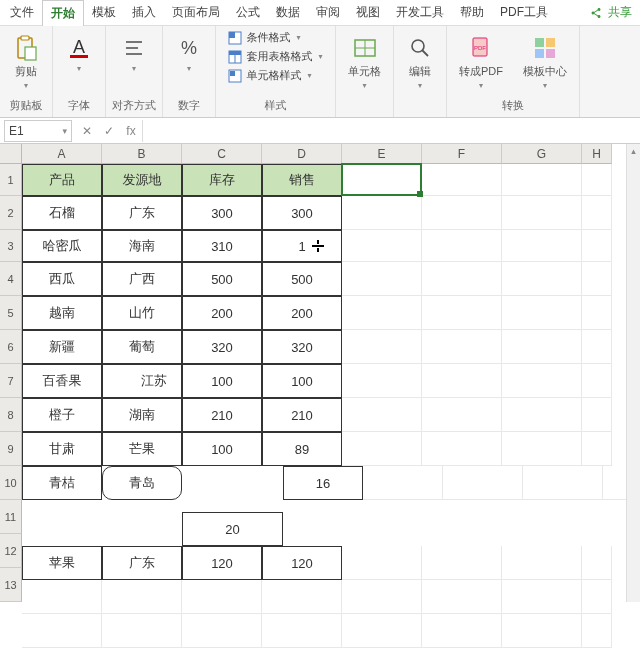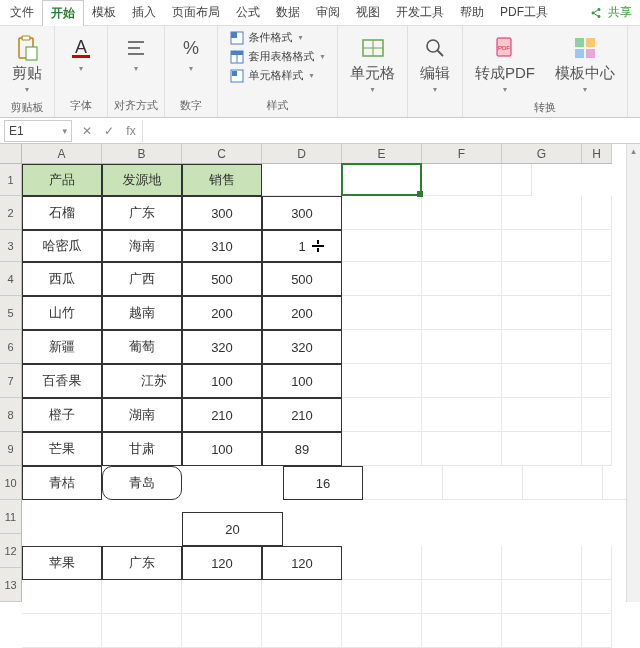--- a/index.html
+++ b/index.html
@@ -12,21 +12,21 @@
 .share-btn { margin-left: auto; color: #3a9c3a; display: flex; align-items: center; gap: 6px; padding: 3px 6px; }
 .share-btn svg { width: 12px; height: 12px; fill: #3a9c3a; }
 
 
 .ribbon { display: flex; background: #f5f5f5; border-bottom: 1px solid #ccc; height: 92px; }
 .ribbon-group { display: flex; flex-direction: column; align-items: center; padding: 4px 6px; border-right: 1px solid #e0e0e0; }
 .ribbon-group-content { display: flex; gap: 8px; flex: 1; align-items: flex-start; }
 .ribbon-group-label { font-size: 11px; color: #666; padding-top: 2px; }
 .big-btn { display: flex; flex-direction: column; align-items: center; gap: 2px; padding: 4px 6px; cursor: pointer; }
 .big-btn .ico { width: 28px; height: 28px; display: flex; align-items: center; justify-content: center; }
-.big-btn .lbl { font-size: 15px; color: #555; }
+.big-btn .lbl { font-size: 11px; color: #555; }
 .big-btn .caret { font-size: 8px; color: #888; }
 .fmt-list { display: flex; flex-direction: column; gap: 4px; justify-content: center; }
 .fmt-item { display: flex; align-items: center; gap: 4px; font-size: 11px; color: #444; cursor: pointer; }
 .fmt-item .sq { width: 14px; height: 14px; }
 
 
 .fbar { display: flex; align-items: center; height: 26px; border-bottom: 1px solid #ccc; background: #fff; }
 .name-box { width: 68px; height: 22px; border: 1px solid #ccc; margin: 0 4px; padding: 0 4px; display: flex; align-items: center; font-size: 12px; background: #fff; }
 .name-box .caret { margin-left: auto; color: #888; font-size: 9px; }
 .fbar-btn { width: 22px; height: 22px; display: flex; align-items: center; justify-content: center; color: #888; cursor: pointer; }
@@ -285,20 +285,21 @@
       <div class="rh" style="height: 34px;">9</div>
       <div class="rh" style="height: 34px;">10</div>
       <div class="rh" style="height: 34px;">11</div>
       <div class="rh" style="height: 34px;">12</div>
       <div class="rh" style="height: 34px;">13</div>
     </div>
     <div class="grid">
       <div class="grow">
         <div class="cell dth b" style="width: 80px; height: 32px;">产品</div>
         <div class="cell dth b" style="width: 80px; height: 32px;">发源地</div>
+        <div class="cell dth b" style="width: 80px; height: 32px;">库存</div>
         <div class="cell dth b" style="width: 80px; height: 32px;">销售</div>
         <div class="cell" style="width: 80px; height: 32px;"></div>
         <div class="cell" style="width: 80px; height: 32px;"></div>
         <div class="cell" style="width: 80px; height: 32px;"></div>
         <div class="cell" style="width: 30px; height: 32px;"></div>
       </div>
       <div class="grow">
         <div class="cell b" style="width: 80px; height: 34px;">石榴</div>
         <div class="cell b" style="width: 80px; height: 34px;">广东</div>
         <div class="cell b" style="width: 80px; height: 34px;">300</div>
@@ -324,22 +325,22 @@
         <div class="cell b" style="width: 80px; height: 34px;">西瓜</div>
         <div class="cell b" style="width: 80px; height: 34px;">广西</div>
         <div class="cell b" style="width: 80px; height: 34px;">500</div>
         <div class="cell b" style="width: 80px; height: 34px;">500</div>
         <div class="cell" style="width: 80px; height: 34px;"></div>
         <div class="cell" style="width: 80px; height: 34px;"></div>
         <div class="cell" style="width: 80px; height: 34px;"></div>
         <div class="cell" style="width: 30px; height: 34px;"></div>
       </div>
       <div class="grow">
+        <div class="cell b" style="width: 80px; height: 34px;">越南</div>
         <div class="cell b" style="width: 80px; height: 34px;">山竹</div>
-        <div class="cell b" style="width: 80px; height: 34px;">越南</div>
         <div class="cell b" style="width: 80px; height: 34px;">200</div>
         <div class="cell b" style="width: 80px; height: 34px;">200</div>
         <div class="cell" style="width: 80px; height: 34px;"></div>
         <div class="cell" style="width: 80px; height: 34px;"></div>
         <div class="cell" style="width: 80px; height: 34px;"></div>
         <div class="cell" style="width: 30px; height: 34px;"></div>
       </div>
       <div class="grow">
         <div class="cell b" style="width: 80px; height: 34px;">新疆</div>
         <div class="cell b" style="width: 80px; height: 34px;">葡萄</div>
@@ -364,22 +365,22 @@
         <div class="cell b" style="width: 80px; height: 34px;">橙子</div>
         <div class="cell b" style="width: 80px; height: 34px;">湖南</div>
         <div class="cell b" style="width: 80px; height: 34px;">210</div>
         <div class="cell b" style="width: 80px; height: 34px;">210</div>
         <div class="cell" style="width: 80px; height: 34px;"></div>
         <div class="cell" style="width: 80px; height: 34px;"></div>
         <div class="cell" style="width: 80px; height: 34px;"></div>
         <div class="cell" style="width: 30px; height: 34px;"></div>
       </div>
       <div class="grow">
+        <div class="cell b" style="width: 80px; height: 34px;">甘肃</div>
         <div class="cell b" style="width: 80px; height: 34px;">芒果</div>
-        <div class="cell b" style="width: 80px; height: 34px;">甘肃</div>
         <div class="cell b" style="width: 80px; height: 34px;">100</div>
         <div class="cell b" style="width: 80px; height: 34px;">89</div>
         <div class="cell" style="width: 80px; height: 34px;"></div>
         <div class="cell" style="width: 80px; height: 34px;"></div>
         <div class="cell" style="width: 80px; height: 34px;"></div>
         <div class="cell" style="width: 30px; height: 34px;"></div>
       </div>
       <div class="grow">
         <div class="cell b" style="width: 80px; height: 34px;">青桔</div>
         <div class="cell b" style="width: 80px; height: 34px; border-radius: 10px;">青岛</div>

